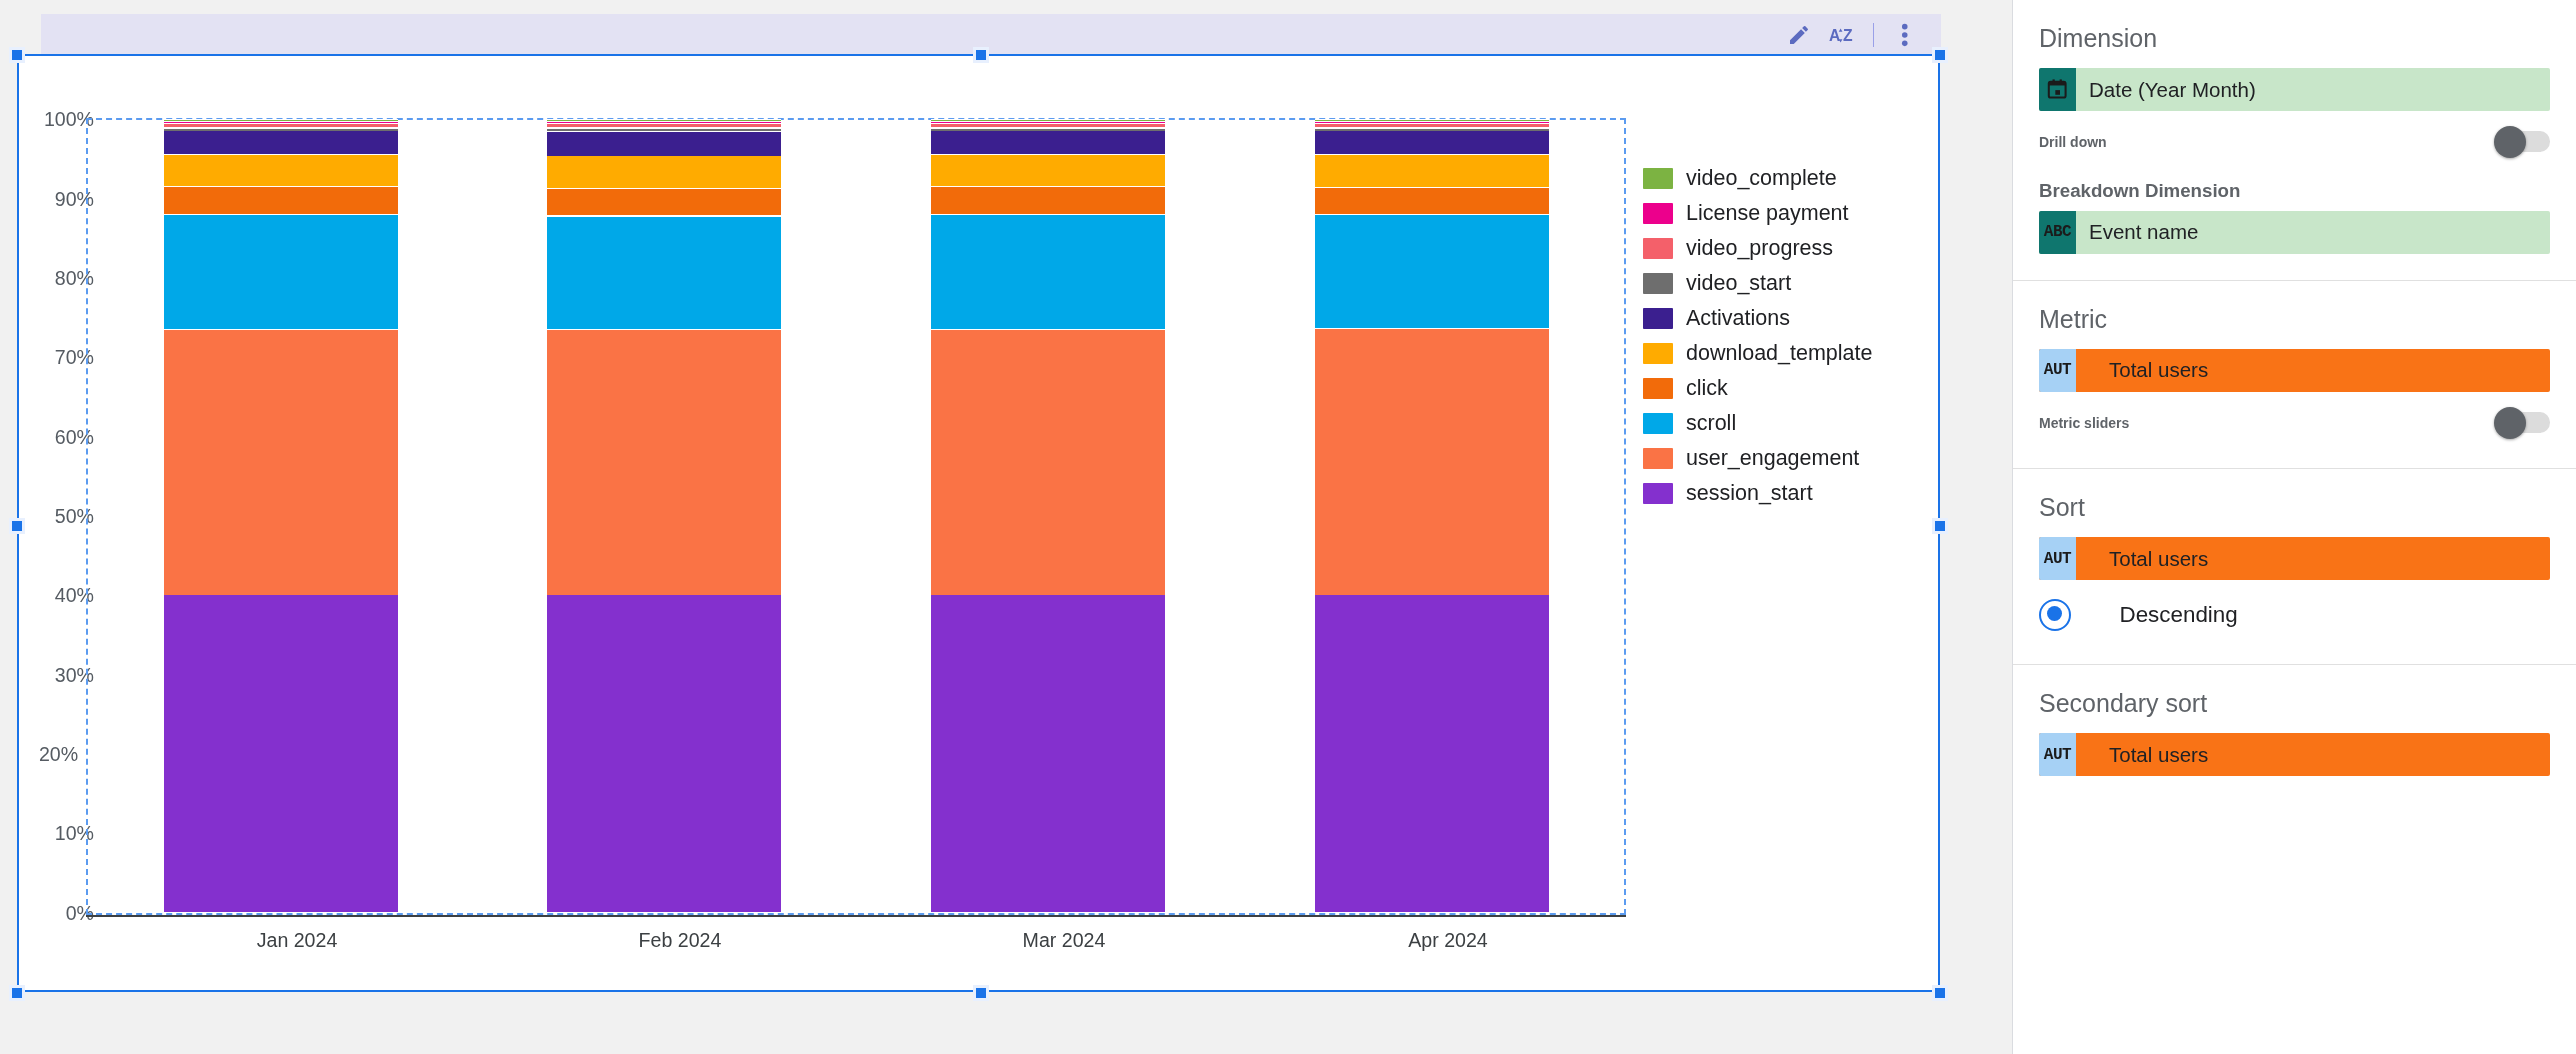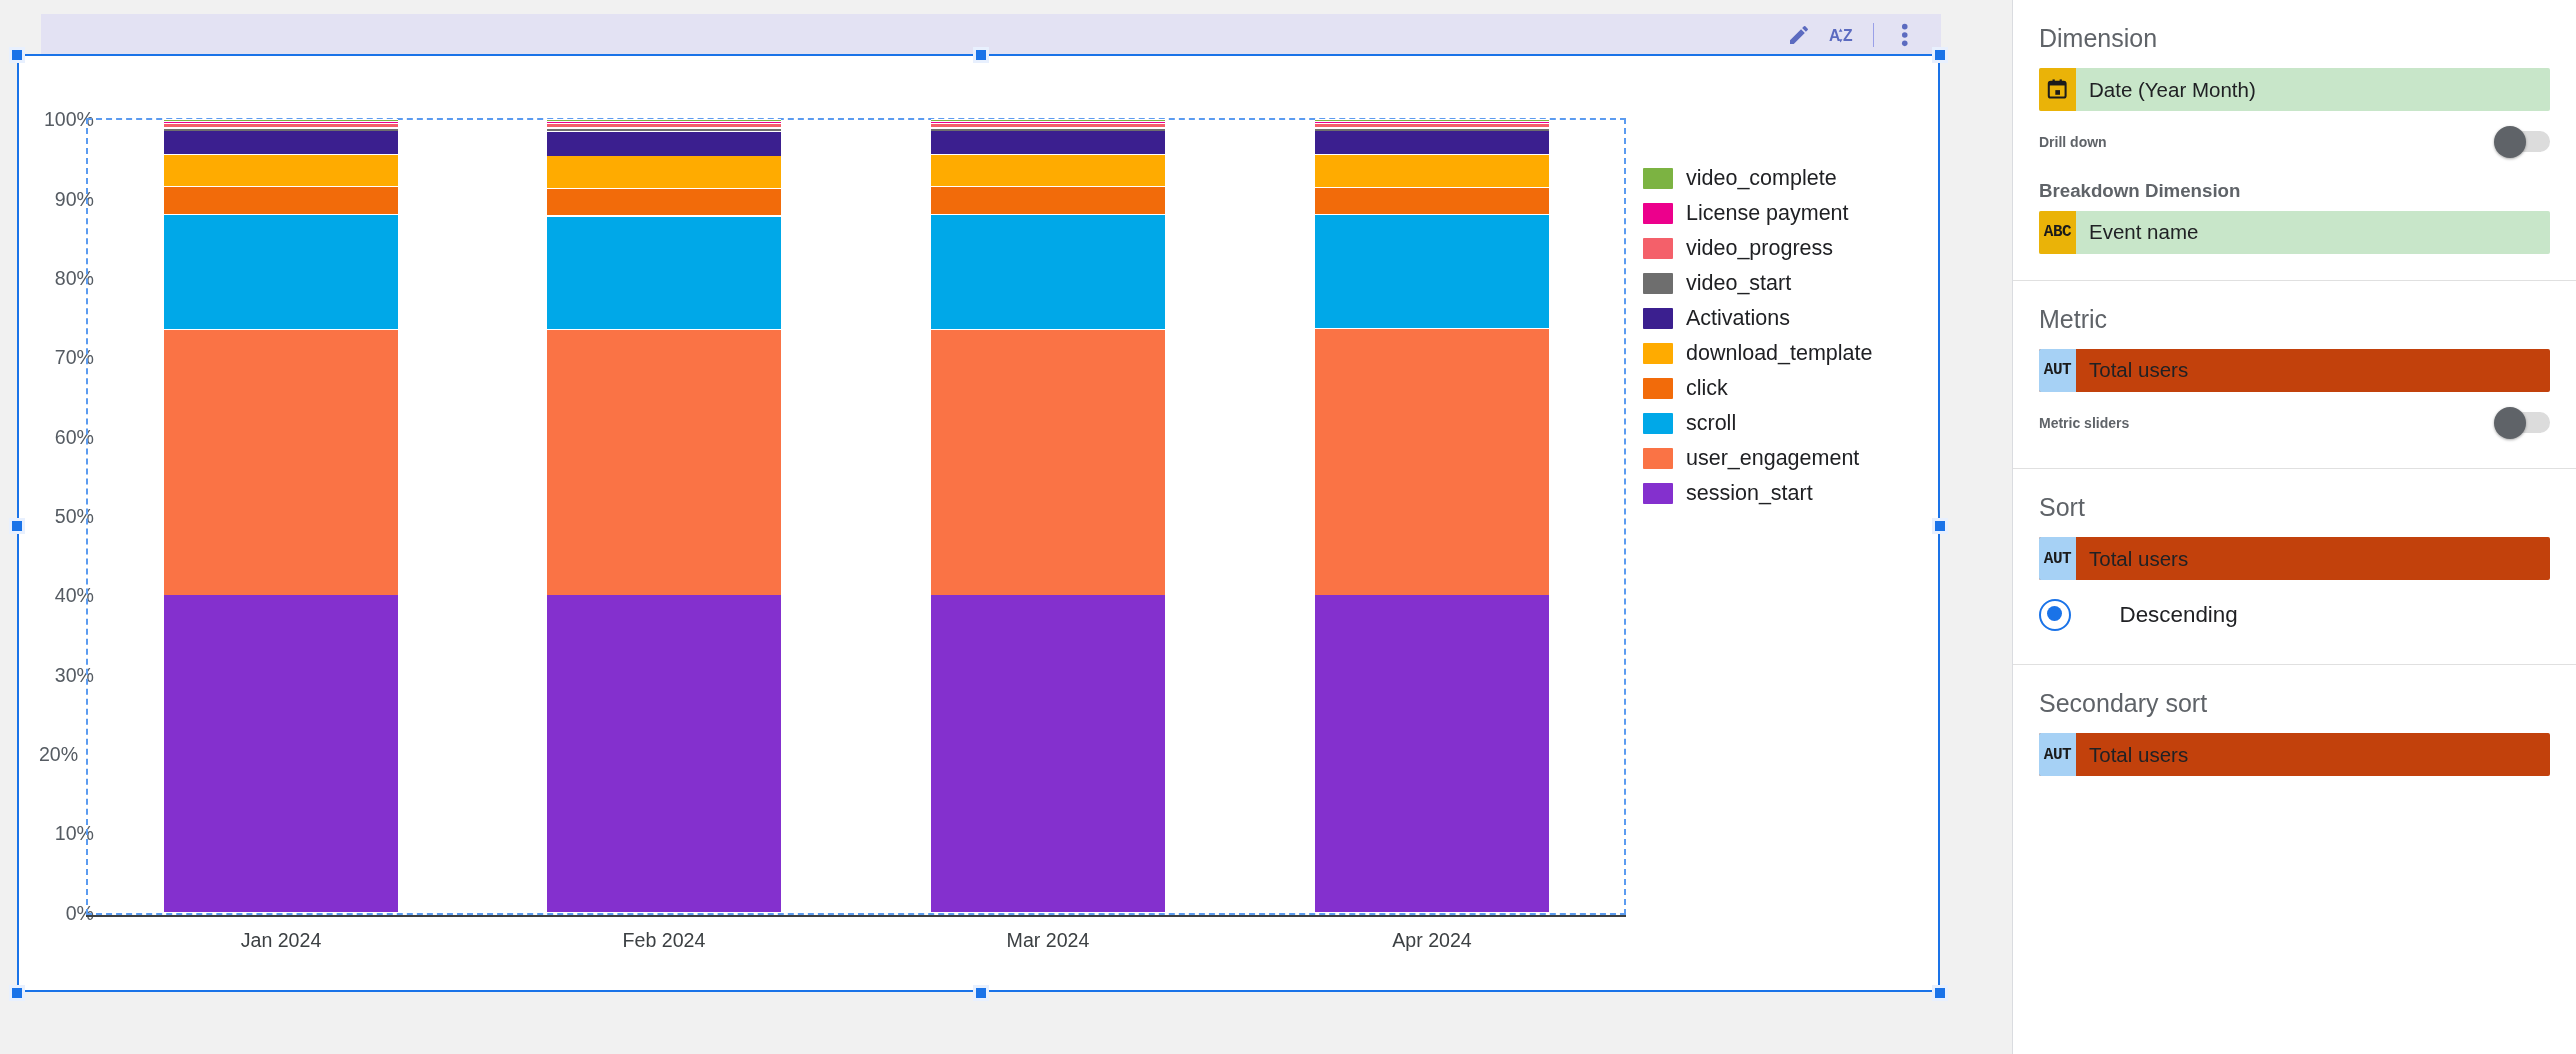--- a/index.html
+++ b/index.html
@@ -91,21 +91,21 @@
     position: absolute; left: 0; right: 0;
     border-top: 1.9px solid #ffffff;
   }
   .seg.nb { border-top: none; }
 
   #x-axis-line {
     position: absolute; left: 67px; top: 859px;
     width: 1540px; height: 1.9px; background: #3c4043;
   }
   #x-labels {
-    position: absolute; left: 70px; top: 873px; width: 1534px; height: 37px;
+    position: absolute; left: 86px; top: 873px; width: 1534px; height: 37px;
   }
   .x-tick {
     position: absolute; top: 0;
     font-size: 19.6px; color: #3c4043;
     text-align: center; transform: translateX(-50%);
     white-space: nowrap;
   }
 
   
   #legend {
@@ -144,29 +144,29 @@
     margin-bottom: 15px;
     font-family: "Liberation Sans", sans-serif;
   }
   .chip {
     display: flex; align-items: stretch;
     height: 43px; width: 100%;
     border-radius: 1.9px; overflow: hidden;
     margin-bottom: 5.6px;
   }
   .chip.dim  { background: #c8e6c9; }
-  .chip.met  { background: #c2410c; }
+  .chip.met  { background: #f97316; gap: 20px; }
   .chip-icon {
     width: 37px; flex: 0 0 37px;
     display: flex; align-items: center; justify-content: center;
     font-size: 16px; font-weight: bold; color: #1b1b1b;
     font-family: "Liberation Mono", monospace;
     letter-spacing: -0.5px;
   }
-  .chip.dim .chip-icon { background: #eab308; }
+  .chip.dim .chip-icon { background: #0f766e; }
   .chip.met .chip-icon { background: #a6d1f5; }
   .chip-text {
     flex: 1; display: flex; align-items: center;
     padding-left: 13px;
     font-size: 20.5px; color: #202124;
     font-family: "Liberation Sans", sans-serif;
   }
   .toggle-row {
     display: flex; align-items: center; justify-content: space-between;
     height: 50px;

